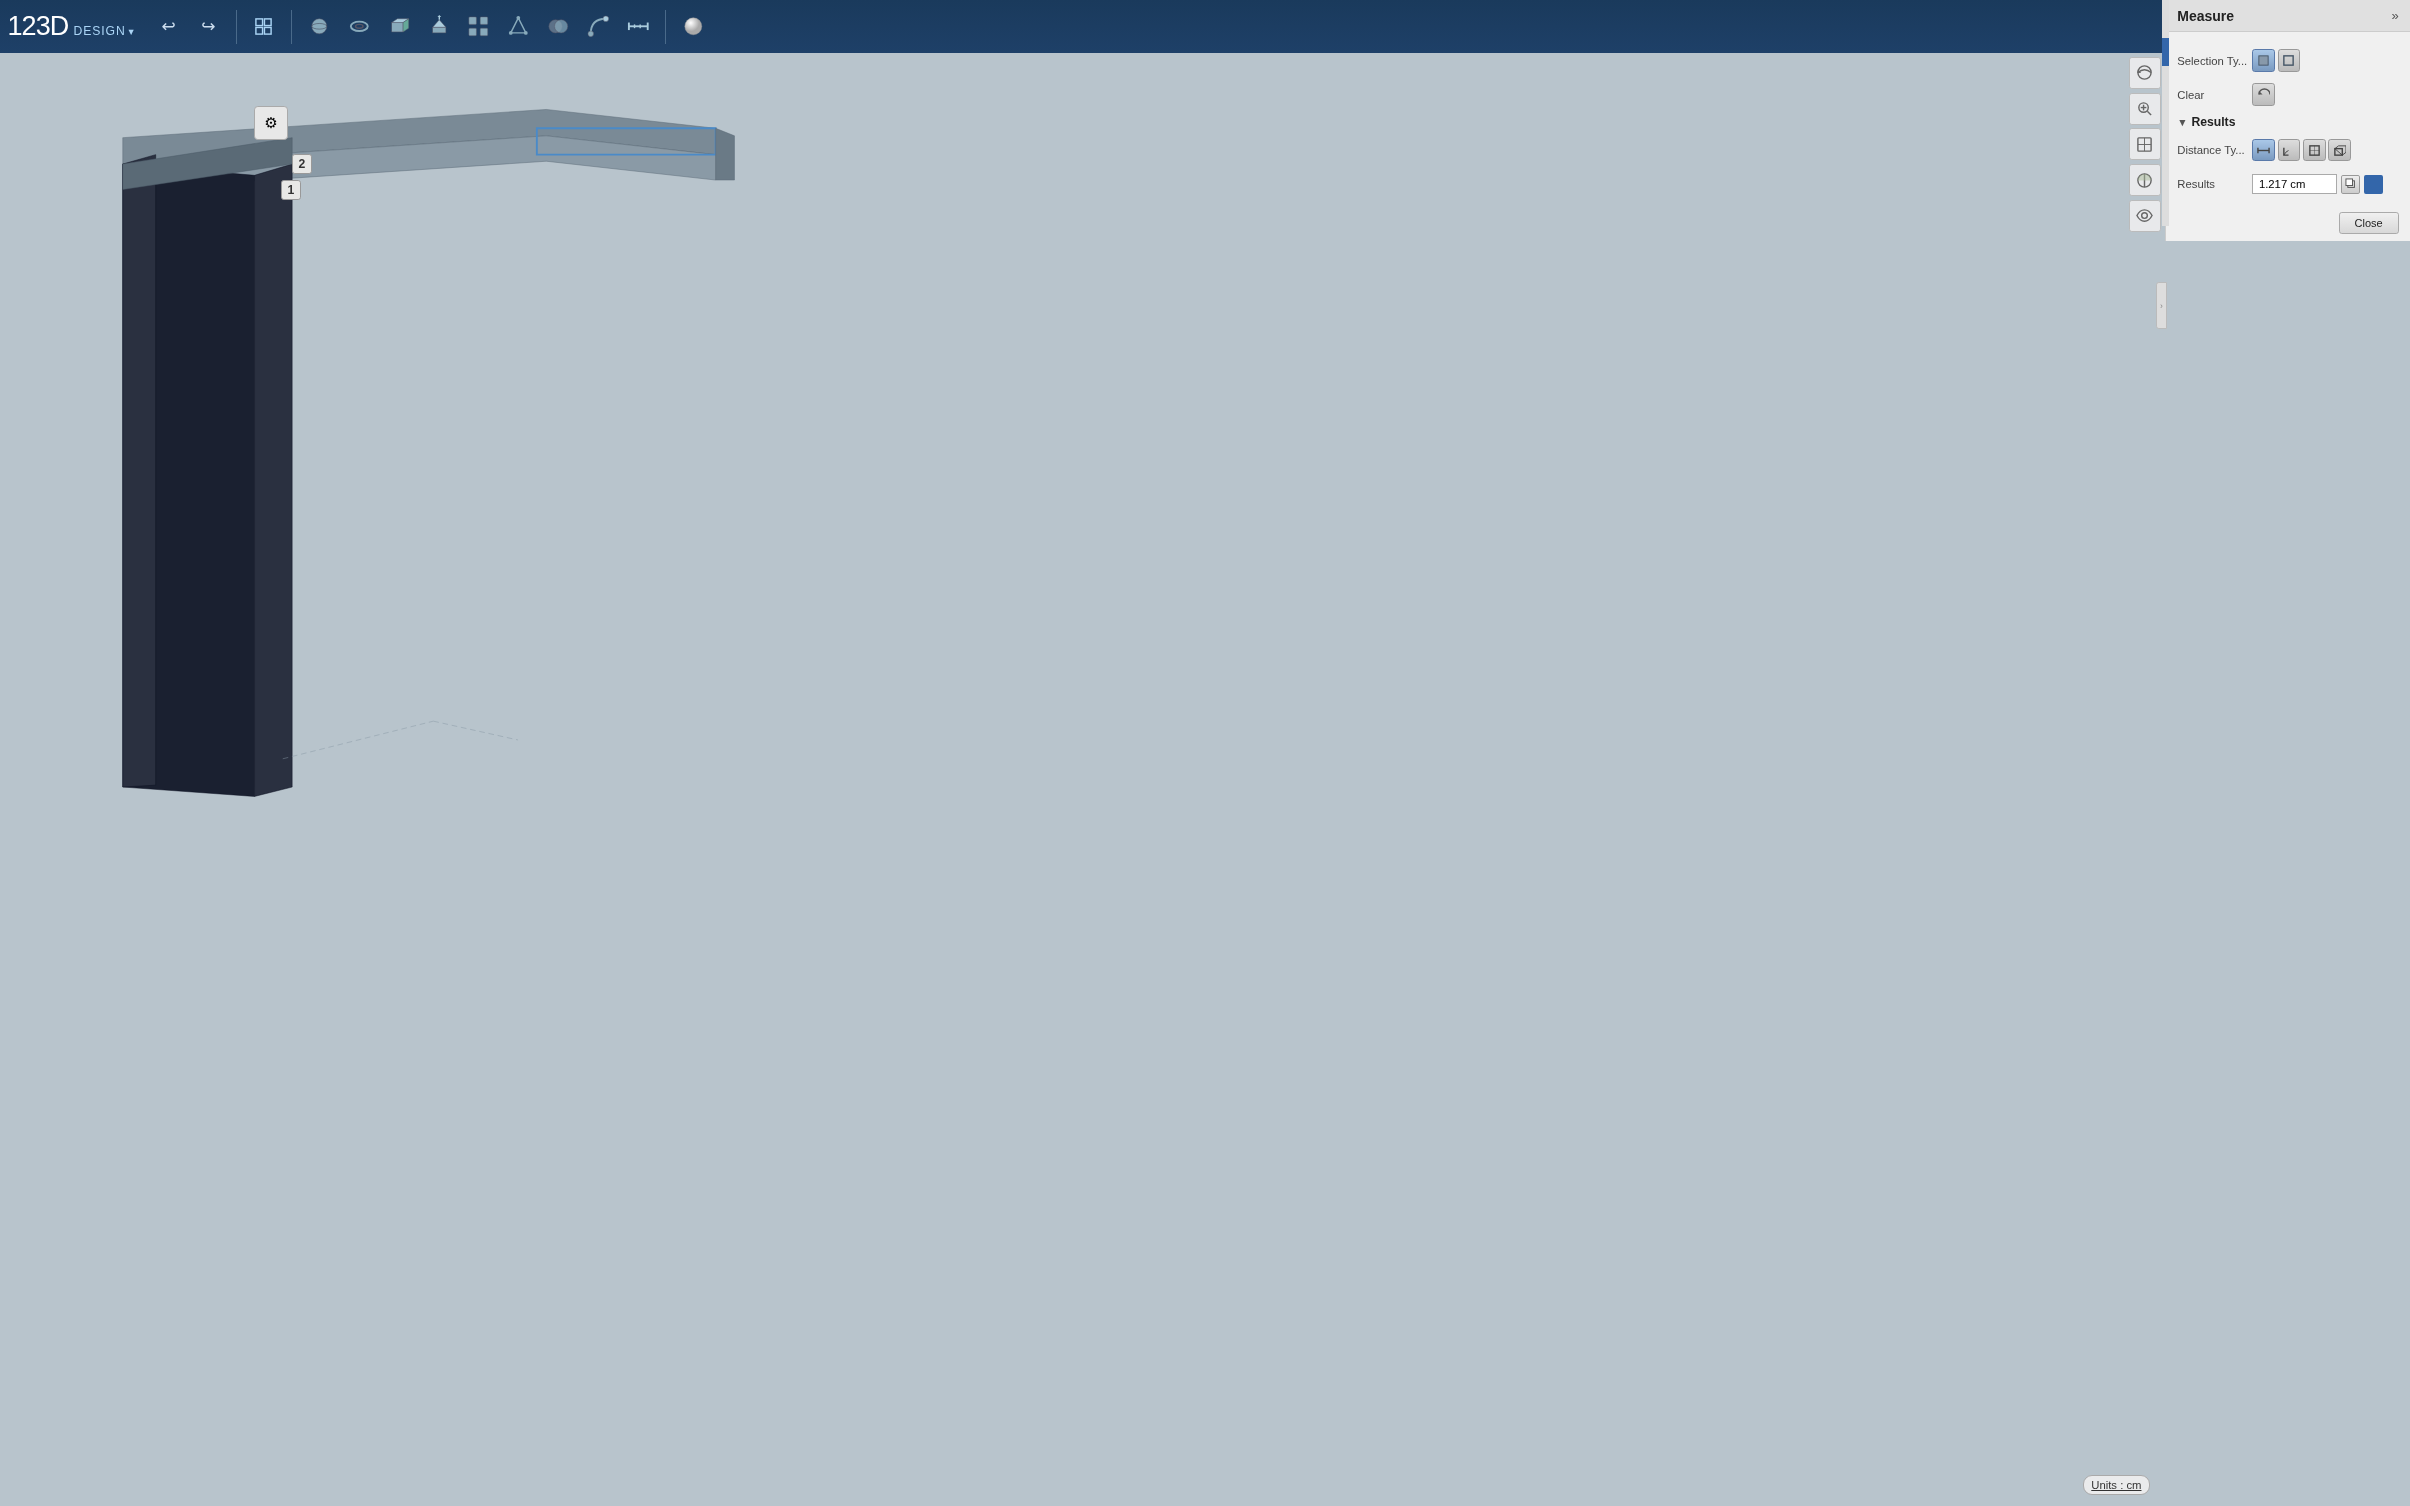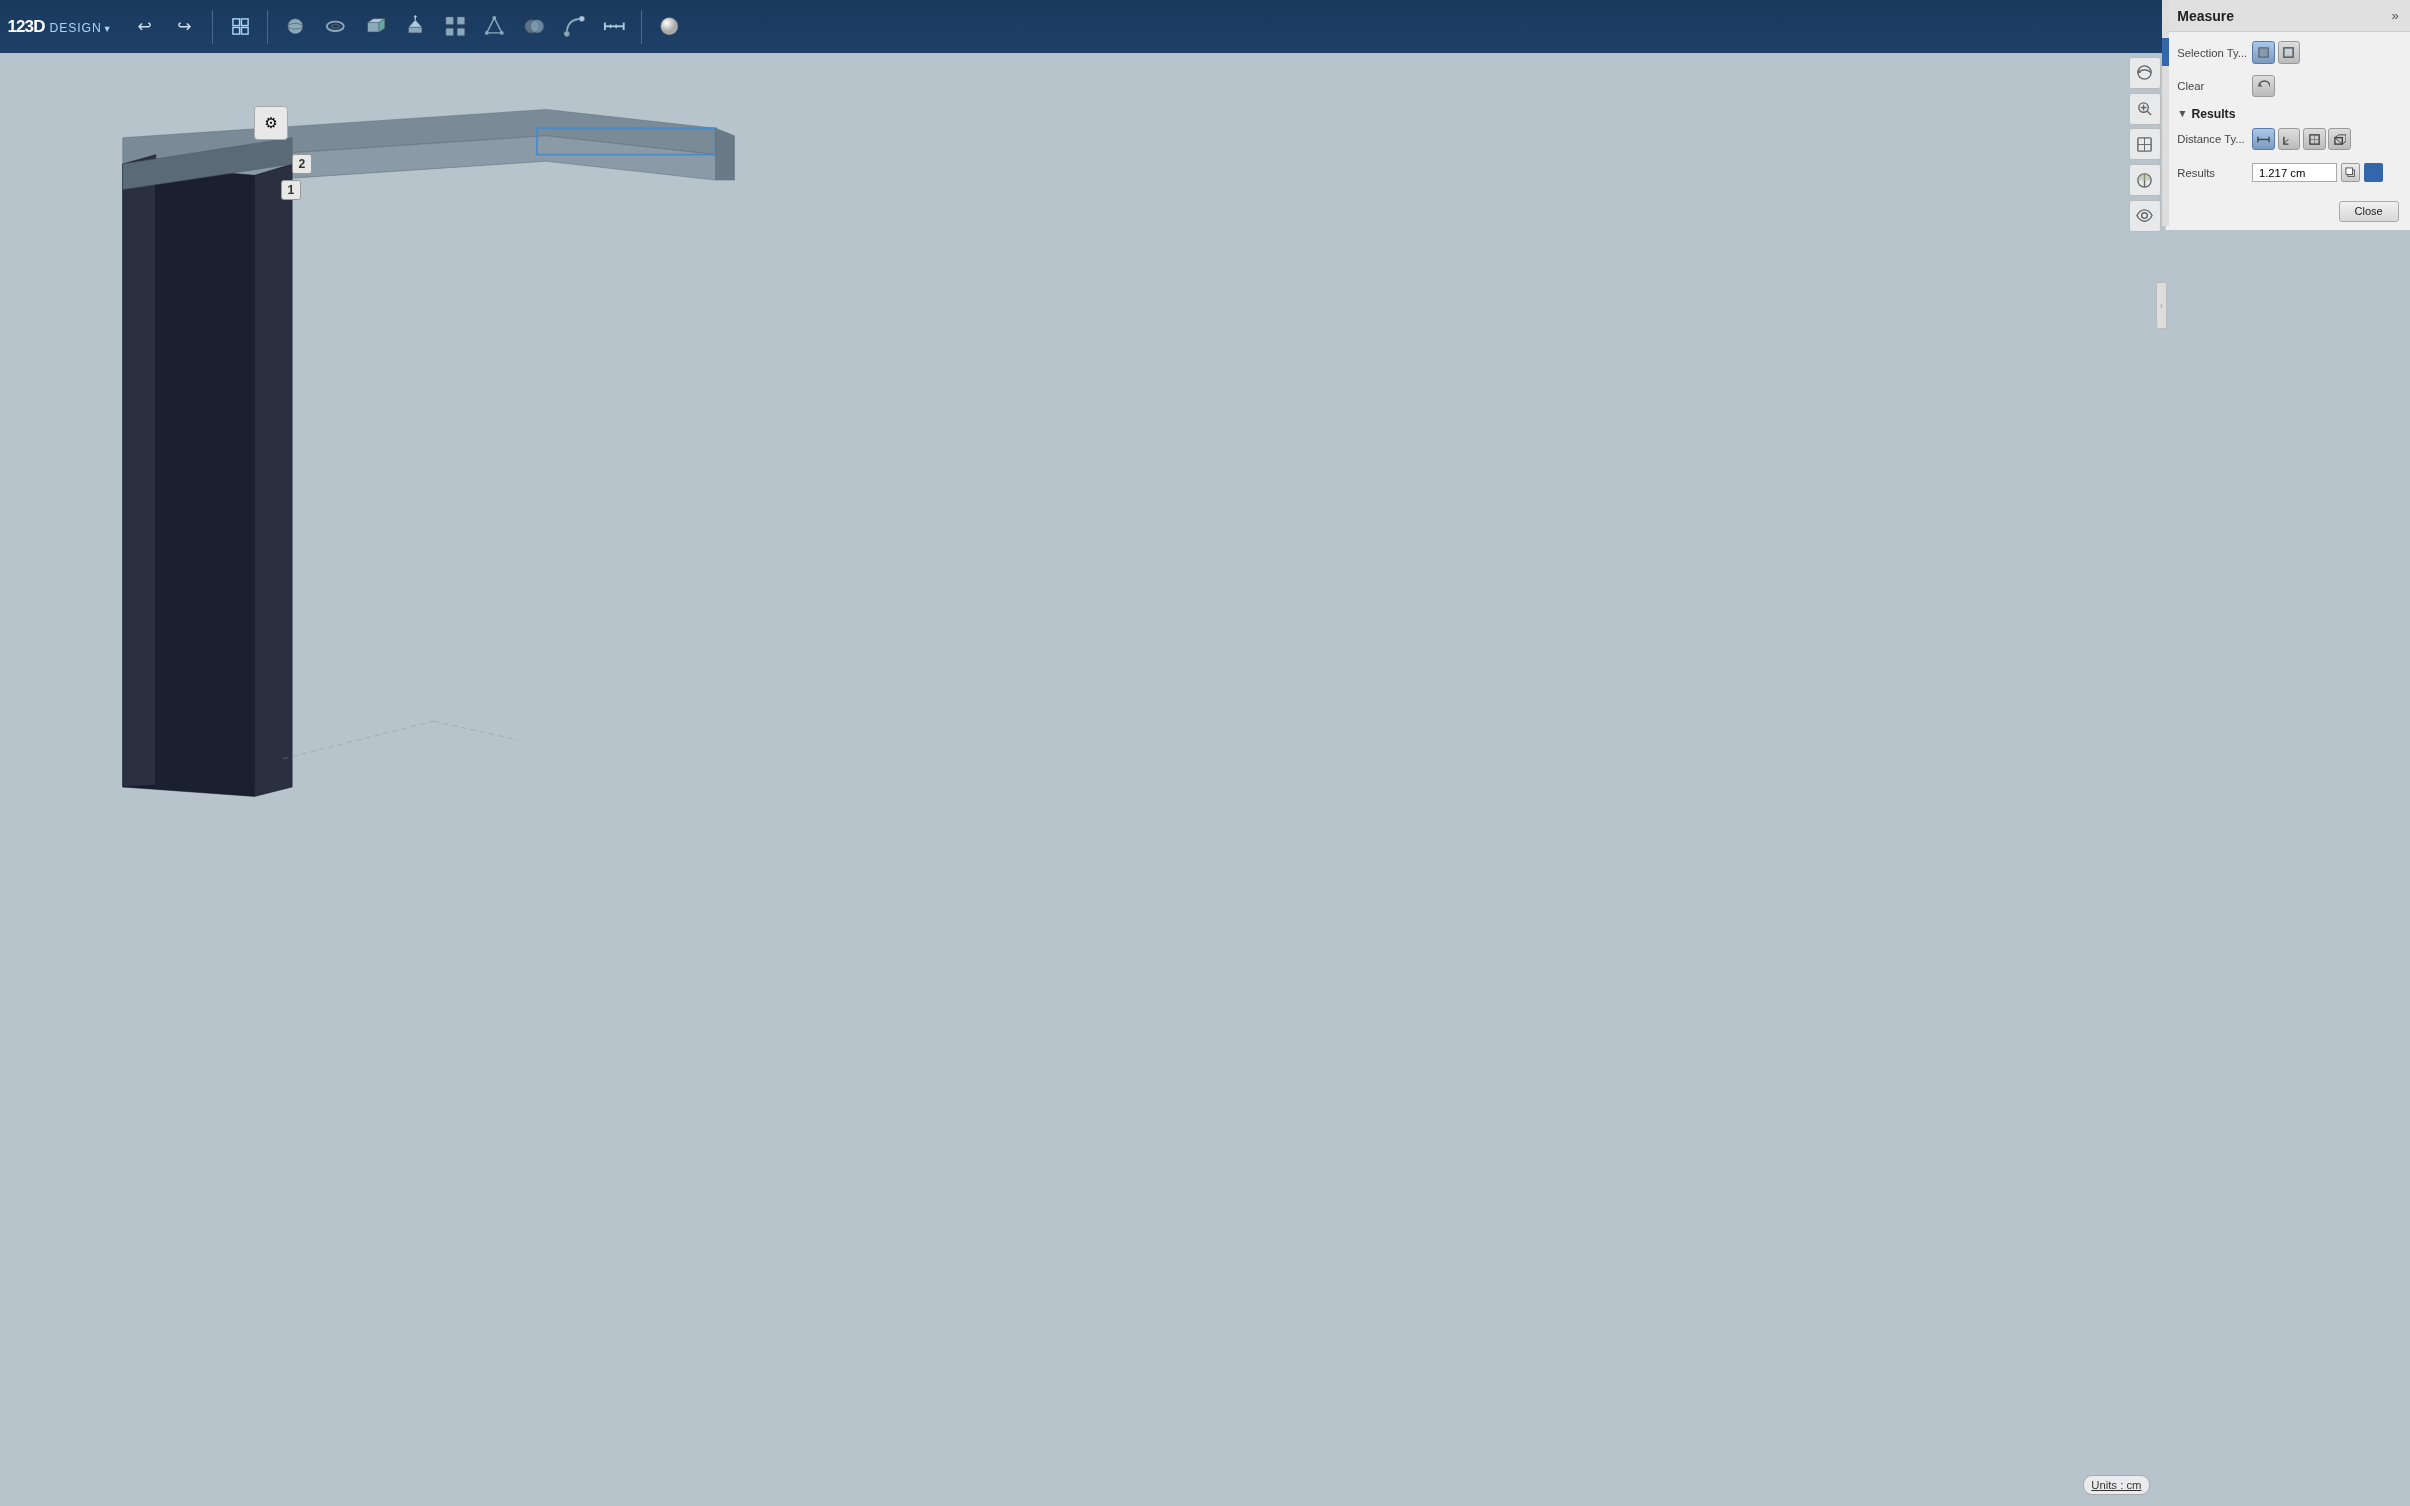--- a/index.html
+++ b/index.html
@@ -16,22 +16,22 @@
       padding: 0 7.5px;
       z-index: 100;
     }
     #logo-area {
       display: flex;
       align-items: baseline;
       margin-right: 15px;
     }
     #logo-123d {
       color: white;
-      font-size: 17px;
-      font-weight: bold;
+      font-size: 27px;
+      font-weight: normal;
       letter-spacing: -0.9px;
     }
     #logo-design {
       color: #aad4f5;
       font-size: 12.2px;
       margin-left: 5px;
       letter-spacing: 0.9px;
     }
     #logo-dropdown {
       color: #aad4f5;
@@ -127,20 +127,21 @@
       cursor: pointer;
     }
     #panel-body {
       padding: 7.5px 11.3px;
     }
     .panel-row {
       display: flex;
       align-items: center;
       margin-bottom: 7.5px;
       min-height: 26px;
+      margin-top: 8px;
     }
     .panel-label {
       font-size: 11.3px;
       color: #444;
       min-width: 75px;
     }
     .panel-icon-group {
       display: flex;
       gap: 2.8px;
     }

